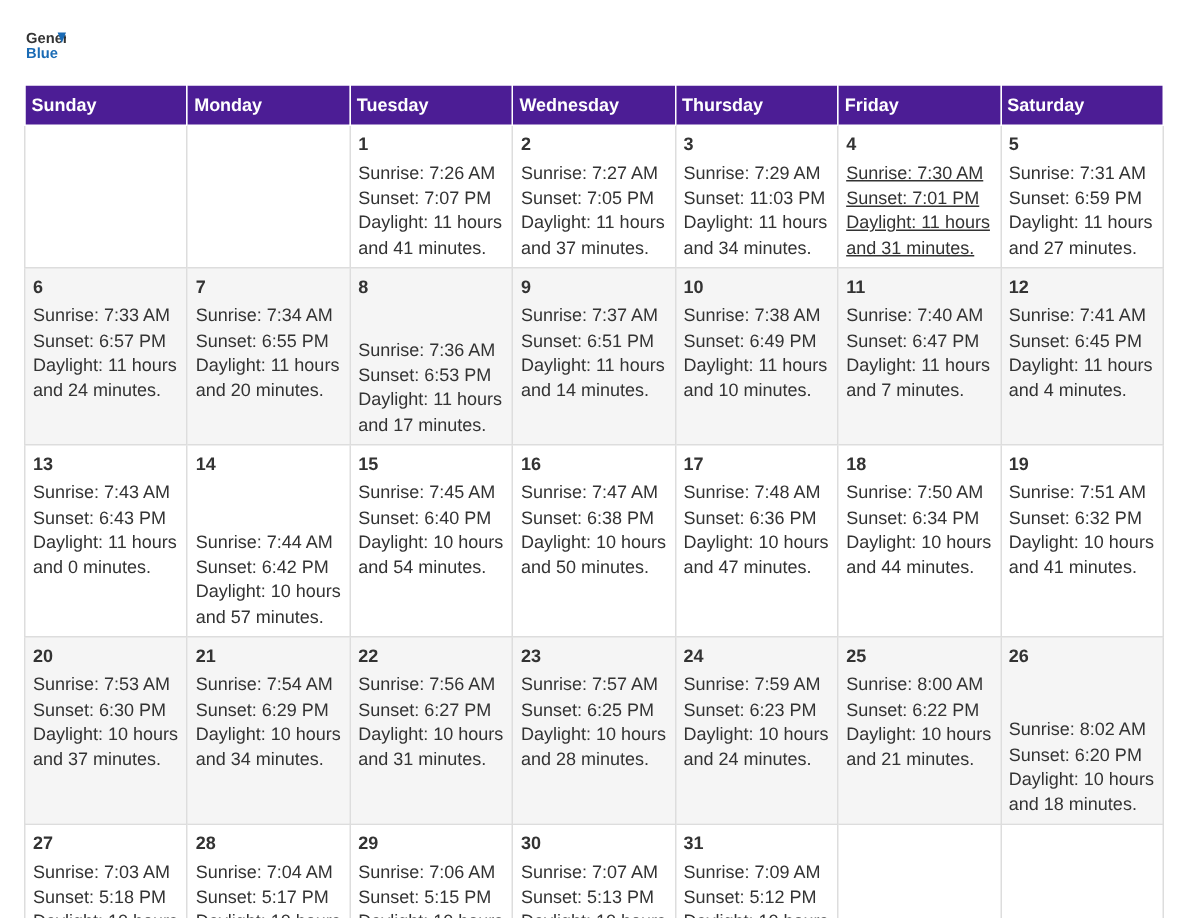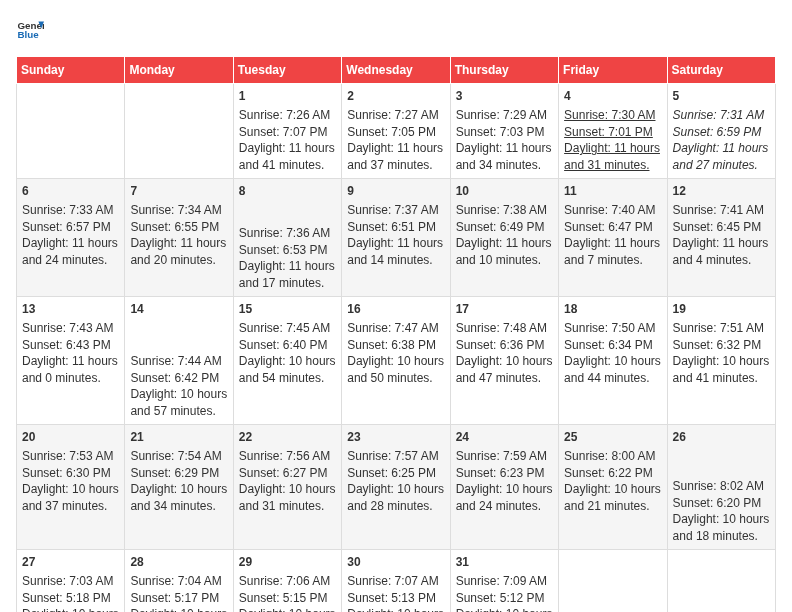--- a/index.html
+++ b/index.html
@@ -36,21 +36,21 @@
     .location {
       font-size: 14px;
       color: #555;
     }
     table {
       width: 100%;
       border-collapse: collapse;
       font-size: 11px;
     }
     thead th {
-      background-color: #ef4444;
+      background-color: #4c1d95;
       color: #fff;
       padding: 6px 4px;
       text-align: left;
       font-size: 12px;
       font-weight: bold;
       border: 1px solid #fff;
     }
     tbody td {
       vertical-align: top;
       padding: 4px 5px;
@@ -122,32 +122,32 @@
         </td>
         <td>
           <span class="day-number">2</span>
           <div class="day-info" style="white-space: pre-line;">Sunrise: 7:27 AM
 Sunset: 7:05 PM
 Daylight: 11 hours and 37 minutes.</div>
         </td>
         <td>
           <span class="day-number">3</span>
           <div class="day-info" style="white-space: pre-line;">Sunrise: 7:29 AM
-Sunset: 7:03 PM
+Sunset: 11:03 PM
 Daylight: 11 hours and 34 minutes.</div>
         </td>
         <td>
           <span class="day-number">4</span>
           <div class="day-info" style="white-space: pre-line; text-decoration: underline;">Sunrise: 7:30 AM
 Sunset: 7:01 PM
 Daylight: 11 hours and 31 minutes.</div>
         </td>
         <td>
           <span class="day-number">5</span>
-          <div class="day-info" style="white-space: pre-line; font-style: italic;">Sunrise: 7:31 AM
+          <div class="day-info" style="white-space: pre-line;">Sunrise: 7:31 AM
 Sunset: 6:59 PM
 Daylight: 11 hours and 27 minutes.</div>
         </td>
       </tr>
       <tr>
         <td>
           <span class="day-number">6</span>
           <div class="day-info" style="white-space: pre-line;">Sunrise: 7:33 AM
 Sunset: 6:57 PM
 Daylight: 11 hours and 24 minutes.</div>

